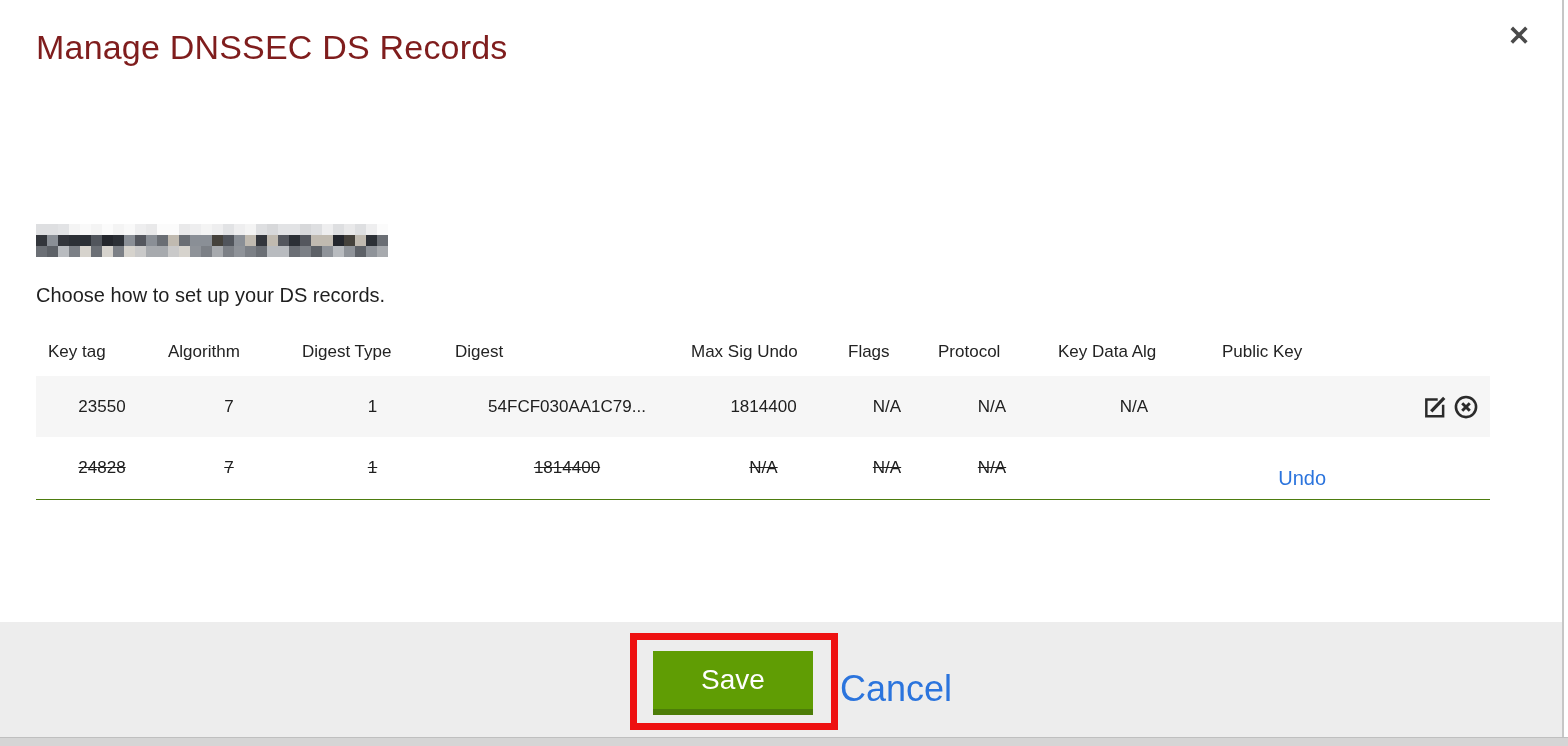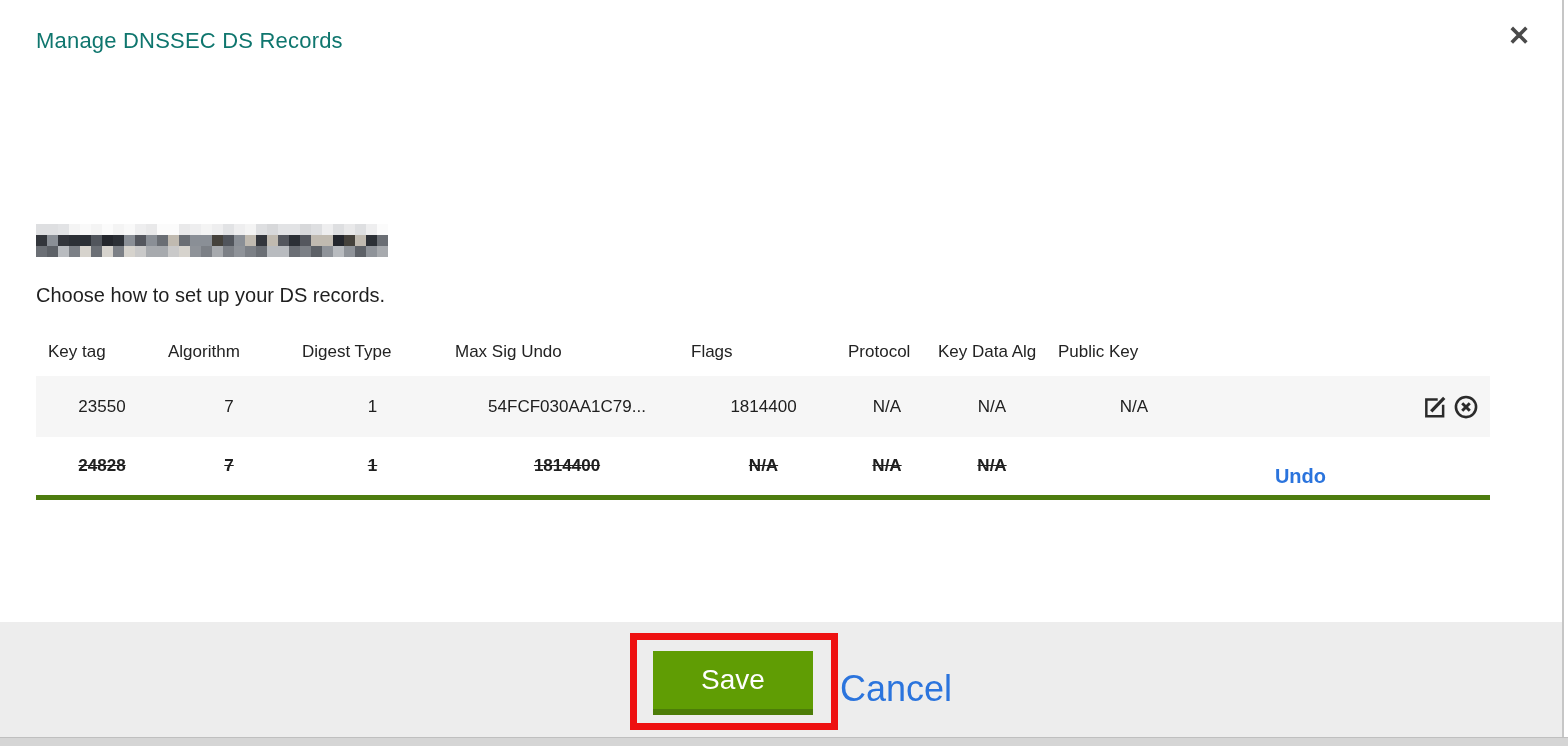--- a/index.html
+++ b/index.html
@@ -4,36 +4,36 @@
 <style>
   * { box-sizing: border-box; margin: 0; padding: 0; }
   html, body { width: 1568px; height: 746px; background: #ffffff; }
   body { font-family: "Liberation Sans", "DejaVu Sans", sans-serif; color: #202020; position: relative; overflow: hidden; }
 
   .page { position: absolute; inset: 0; background: #fff; }
 
   .right-edge { position: absolute; top: 0; bottom: 0; left: 1562px; width: 2px; background: #c6c6c6; }
   .bottom-strip { position: absolute; left: 0; right: 0; bottom: 0; height: 9px; background: #d5d5d5; border-top: 1px solid #bfbfbf; }
 
-  .page-title { position: absolute; left: 36px; top: 28px; font-size: 22px; font-weight: 400; color: #0f766e; letter-spacing: 0.2px; }
+  .page-title { position: absolute; left: 36px; top: 28px; font-size: 34px; font-weight: 400; color: #7f1d1d; letter-spacing: 0.2px; }
 
   .close-btn { position: absolute; left: 1503px; top: 20px; width: 32px; height: 32px; border: none; background: transparent; font-size: 27px; font-weight: 700; color: #4a4a4a; cursor: pointer; line-height: 32px; text-align: center; }
 
   .mosaic { position: absolute; left: 36px; top: 224px; display: grid; grid-template-columns: repeat(32, 11px); grid-auto-rows: 11px; }
   .mosaic span { display: block; width: 11px; height: 11px; }
 
   .subtitle { position: absolute; left: 36px; top: 284px; font-size: 20px; color: #1f1f1f; }
 
   .ds-table { position: absolute; left: 36px; top: 328px; width: 1454px; font-size: 17px; }
   .t-row { display: grid; grid-template-columns: 120px 134px 153px 236px 157px 90px 120px 164px 128px 1fr; align-items: center; }
   .t-row > div { padding-left: 12px; white-space: nowrap; overflow: hidden; }
   .t-head { height: 48px; color: #232323; }
   .t-data { height: 61px; text-align: center; }
   .t-data.shaded { background: #f6f6f6; }
-  .t-data.last { height: 63px; border-bottom: 5px solid #4d7c0f; font-weight: bold; }
+  .t-data.last { height: 63px; border-bottom: 1px solid #4d7c0f; }
   .t-data.deleted .cell { text-decoration: line-through; }
   .cell-actions { display: flex; justify-content: flex-end; align-items: center; gap: 3px; padding-right: 10px; }
   .icon-btn { border: none; background: transparent; cursor: pointer; width: 28px; height: 28px; padding: 0; display: flex; align-items: center; justify-content: center; }
   .icon-btn svg { display: block; }
   .link { color: #2b74dd; text-decoration: none; font-size: 20px; cursor: pointer; margin-top: 20px; }
   .cell-undo { display: flex; justify-content: flex-end; padding-right: 12px; }
 
   .add-btn { position: absolute; left: 38px; top: 514px; width: 210px; height: 40px; background: #ffffff; border: 3px solid #5f9c0d; color: #5f9c0d; font-size: 19px; font-family: inherit; cursor: pointer; }
 
   .footer { position: absolute; left: 0; top: 622px; width: 1562px; height: 124px; background: #ededed; }
@@ -150,20 +150,21 @@
     </div>
 
   <div class="subtitle">Choose how to set up your DS records.</div>
 
   <div class="ds-table">
 
     <div class="t-row t-head">
       <div>Key tag</div>
       <div>Algorithm</div>
       <div>Digest Type</div>
+      <div>Digest</div>
       <div>Max Sig Undo</div>
       <div>Flags</div>
       <div>Protocol</div>
       <div>Key Data Alg</div>
       <div>Public Key</div>
       <div></div>
     </div>
 
     <div class="t-row t-data shaded">
       <div class="cell">23550</div>

